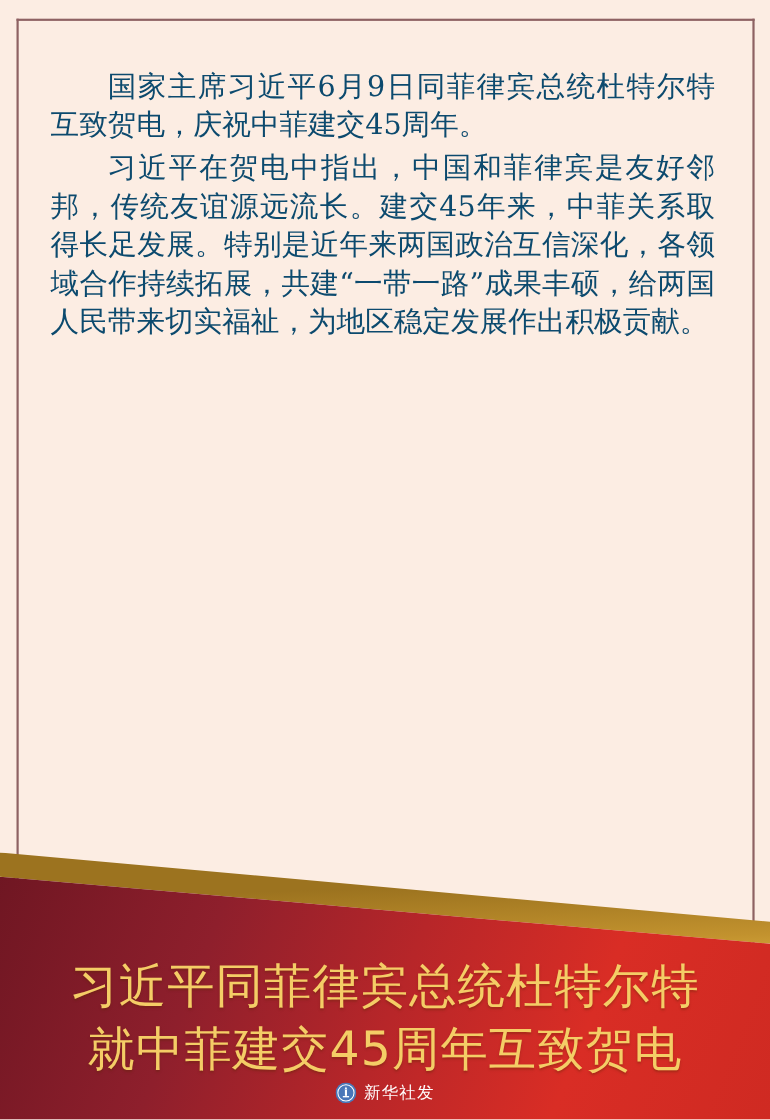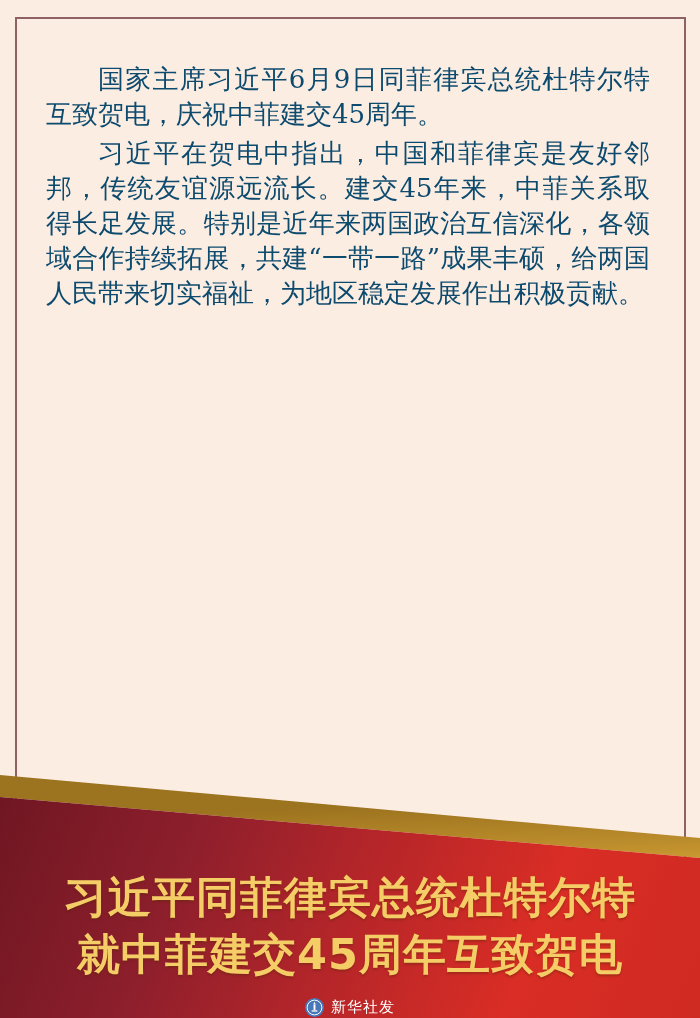--- a/index.html
+++ b/index.html
@@ -61,31 +61,31 @@
     background: linear-gradient(112deg,
       #6e1622 0%, #8e1f2c 28%, #b72629 52%, #d92d25 75%, #cf2a22 100%);
   }
   .banner-title {
     position: absolute;
     left: 0;
     top: 99px;
     width: 100%;
     text-align: center;
     font-family: "DejaVu Sans", "Liberation Sans", sans-serif;
-    font-weight: 700;
+    font-weight: 400;
     font-size: 43px;
     line-height: 57px;
     letter-spacing: 1px;
     color: #f4cd66;
     text-shadow: 0 2px 2px rgba(90, 40, 0, 0.35);
   }
   .credit {
     position: absolute;
     left: 0;
-    top: 228px;
+    top: 214px;
     width: 100%;
     display: flex;
     align-items: center;
     justify-content: center;
     gap: 7px;
   }
   .credit-label {
     color: #ffffff;
     font-family: "DejaVu Sans", "Liberation Sans", sans-serif;
     font-size: 15px;

